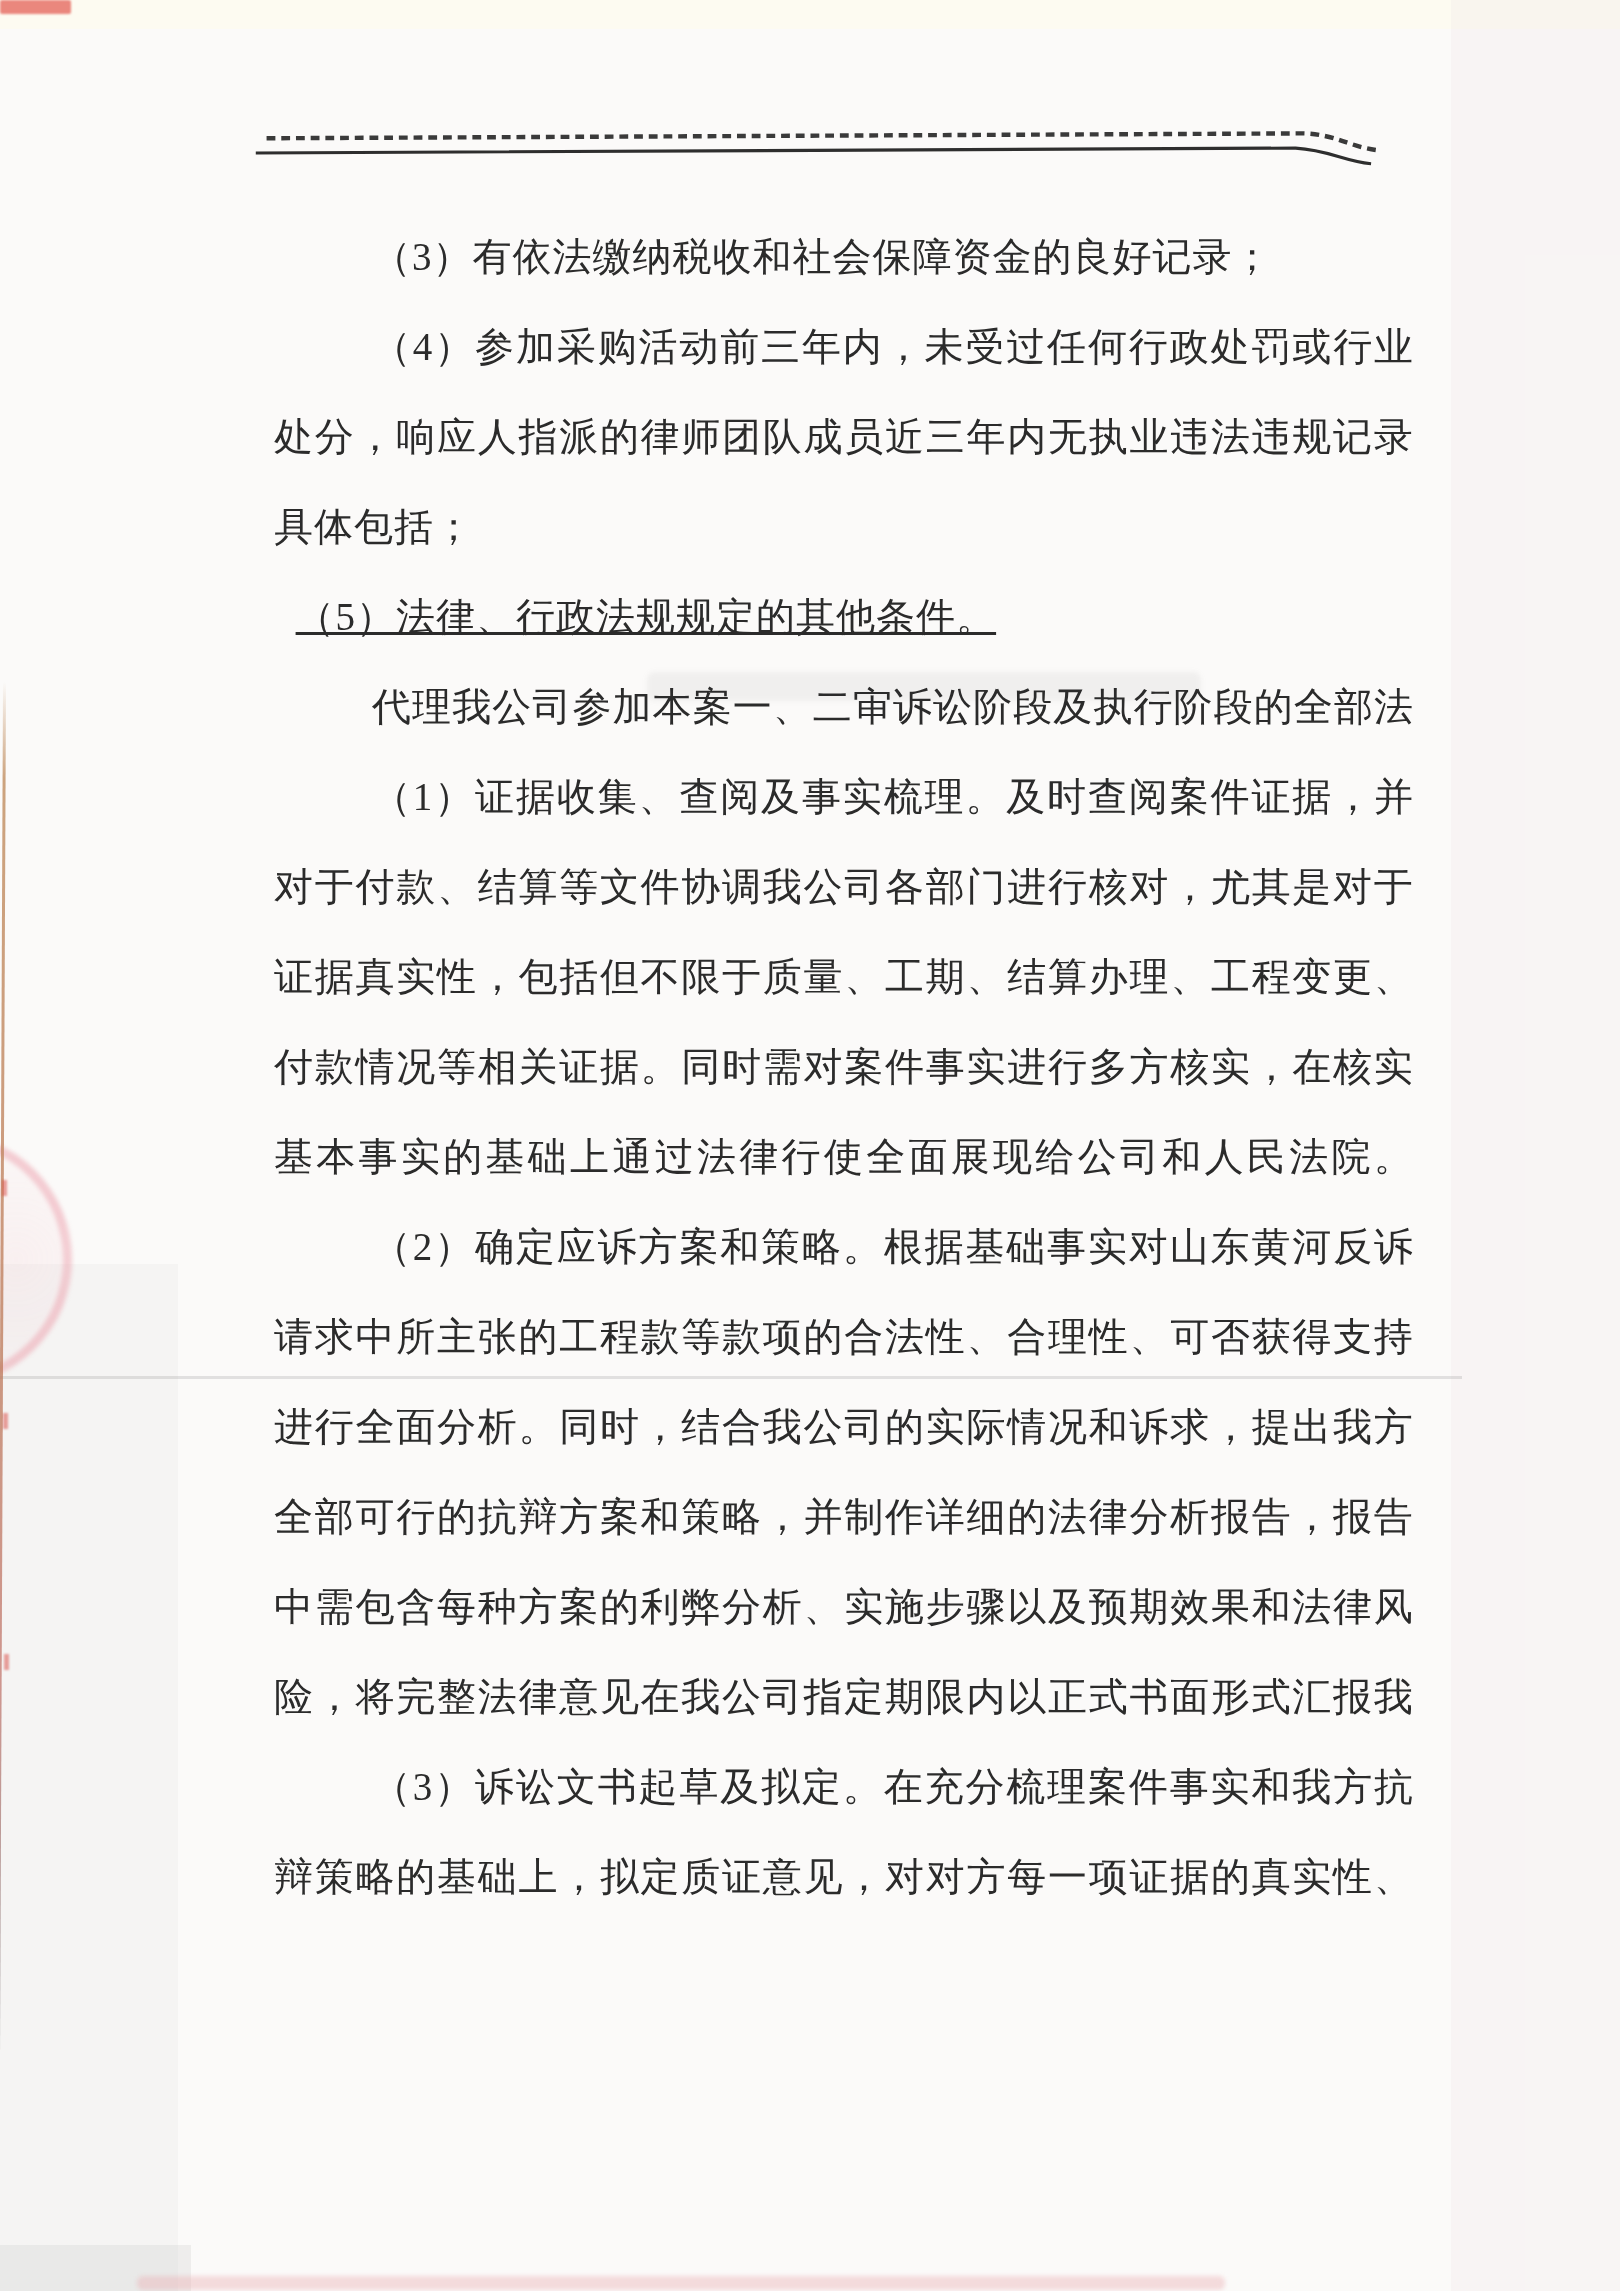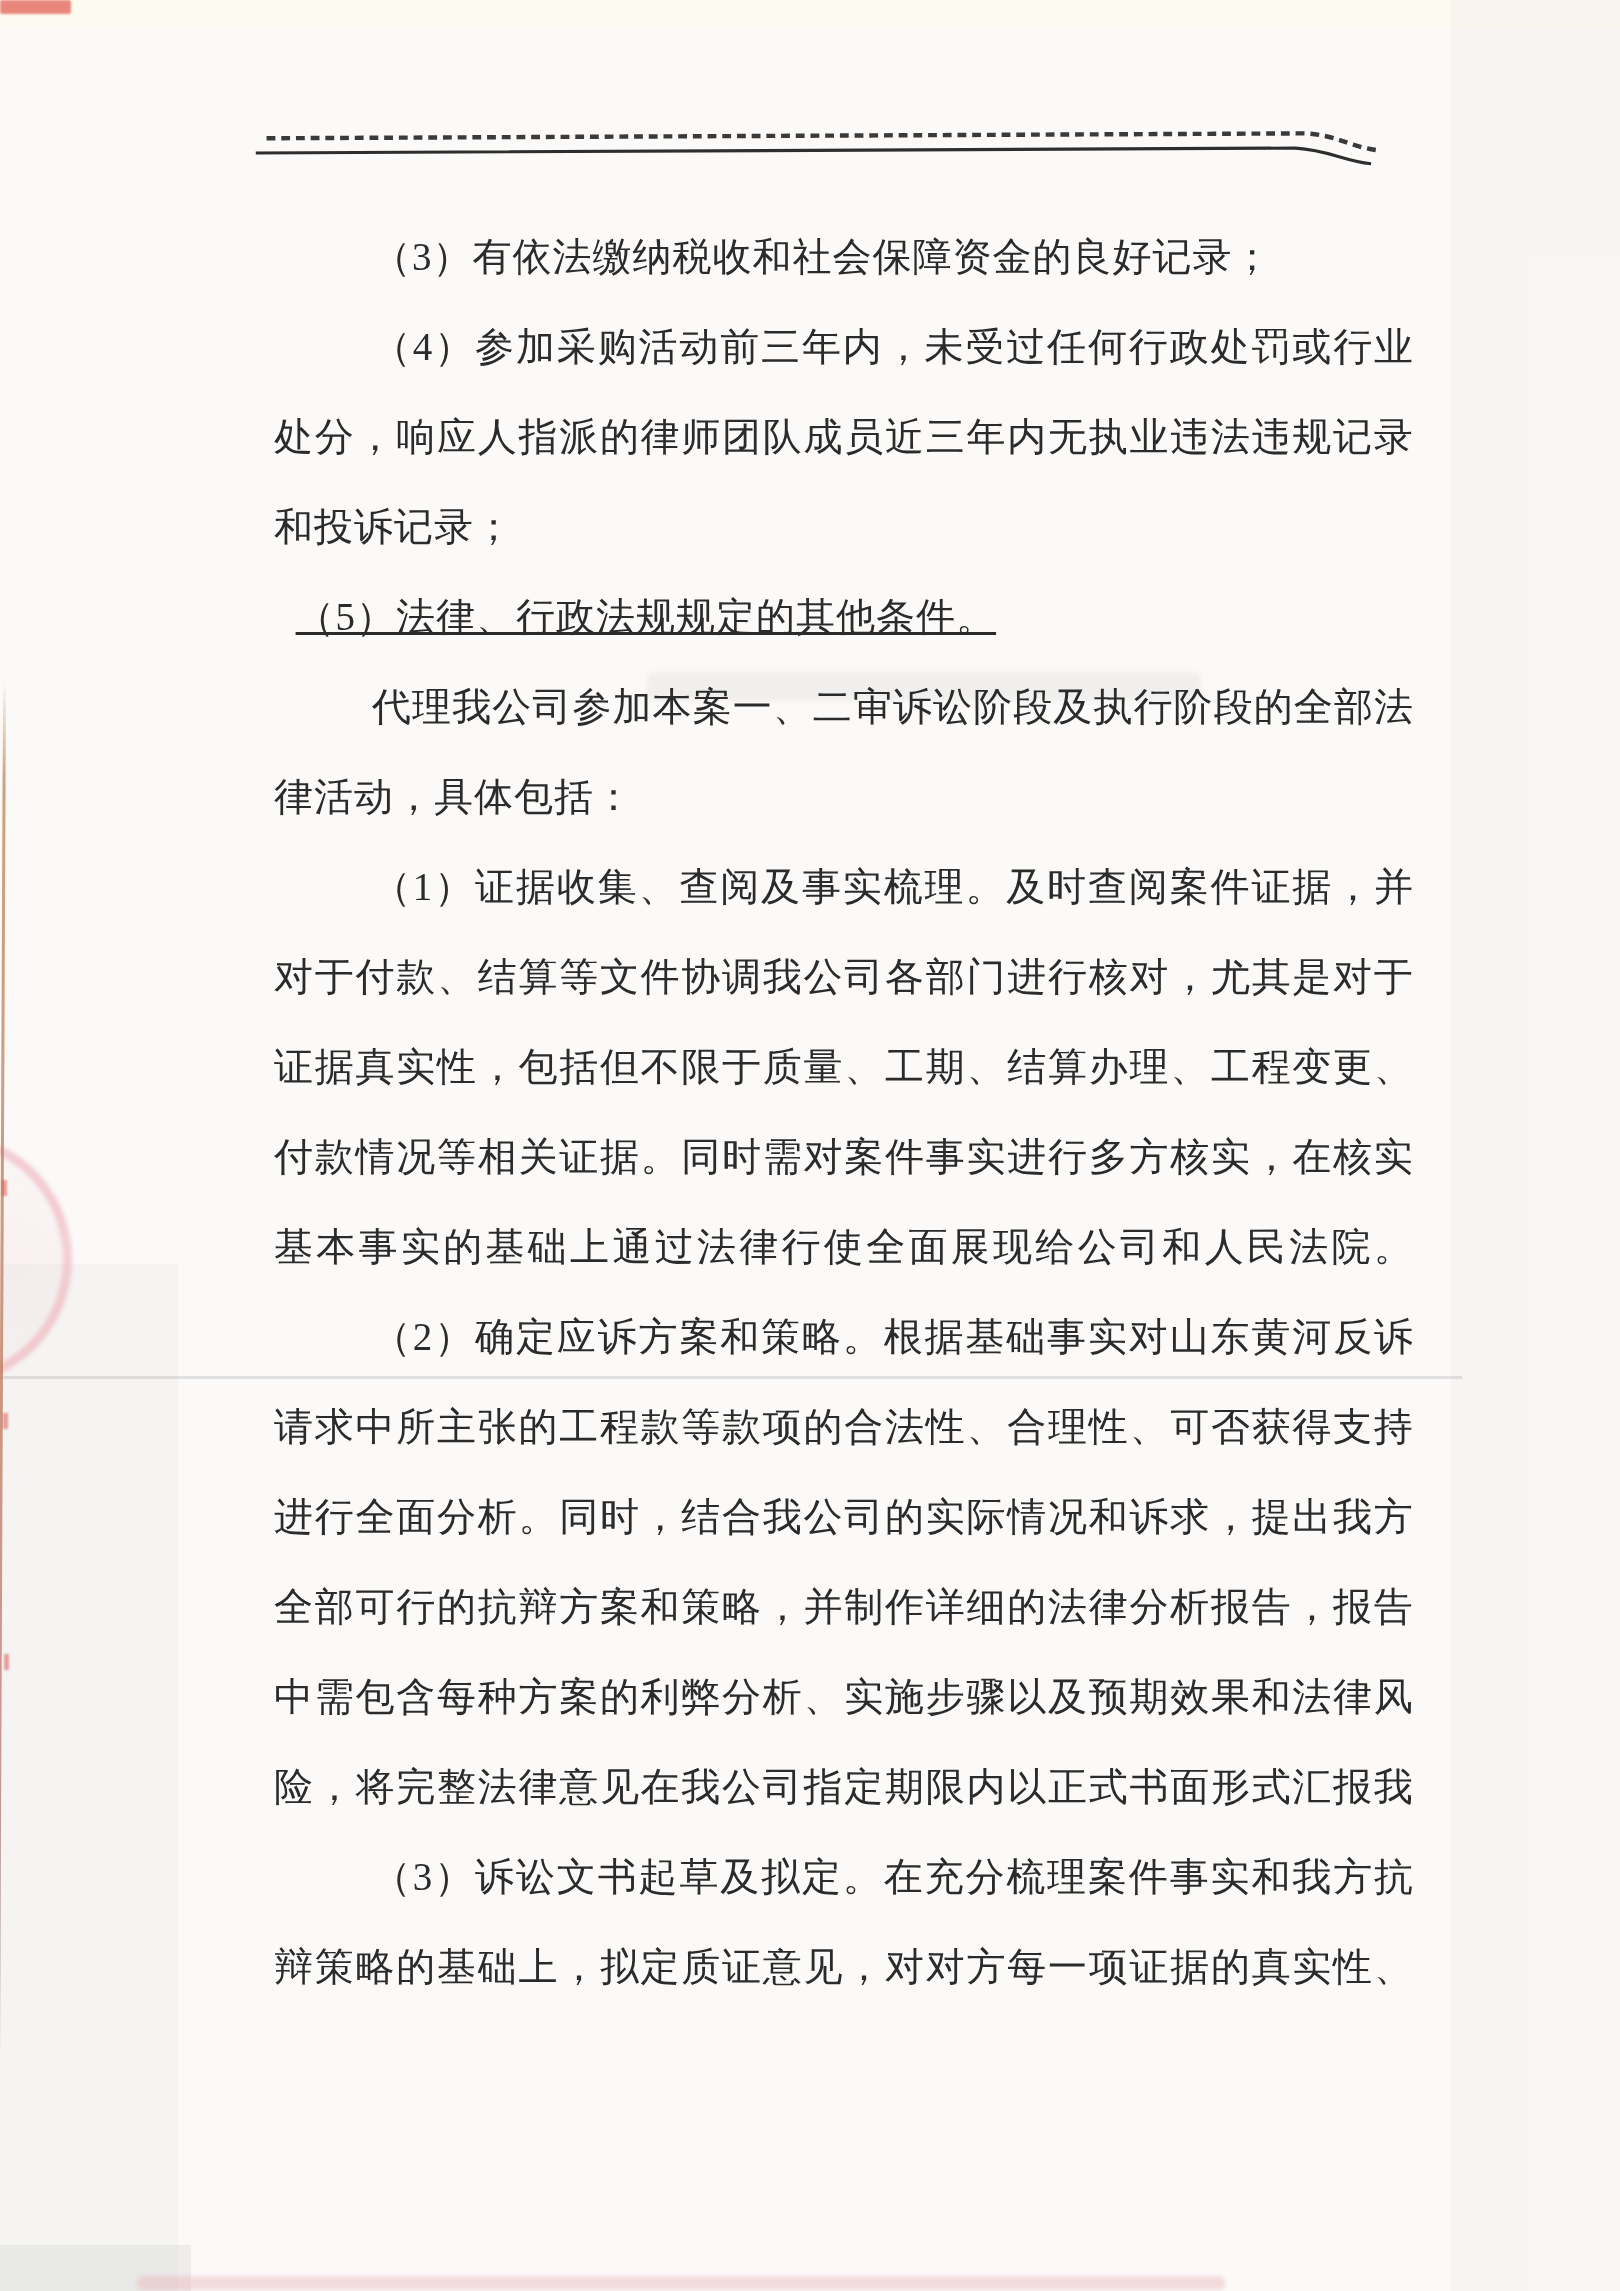--- a/index.html
+++ b/index.html
@@ -160,21 +160,21 @@
         <span>无</span>
         <span>执</span>
         <span>业</span>
         <span>违</span>
         <span>法</span>
         <span>违</span>
         <span>规</span>
         <span>记</span>
         <span>录</span>
       </div>
-      <div class="line">和投诉记录；</div>
+      <div class="line">具体包括；</div>
       <div class="line ind-small">（5）法律、行政法规规定的其他条件。</div>
       <div class="line just ind-para">
         <span>代</span>
         <span>理</span>
         <span>我</span>
         <span>公</span>
         <span>司</span>
         <span>参</span>
         <span>加</span>
         <span>本</span>
@@ -190,21 +190,20 @@
         <span>及</span>
         <span>执</span>
         <span>行</span>
         <span>阶</span>
         <span>段</span>
         <span>的</span>
         <span>全</span>
         <span>部</span>
         <span>法</span>
       </div>
-      <div class="line">律活动，具体包括：</div>
       <div class="line just ind-para">
         <span>（</span>
         <span>1</span>
         <span>）</span>
         <span>证</span>
         <span>据</span>
         <span>收</span>
         <span>集</span>
         <span>、</span>
         <span>查</span>

